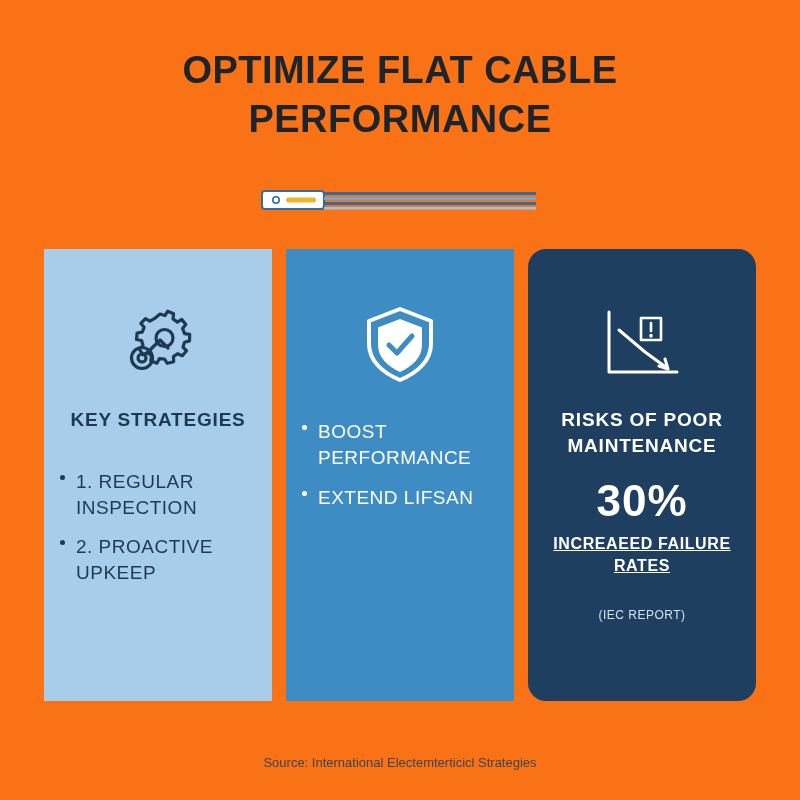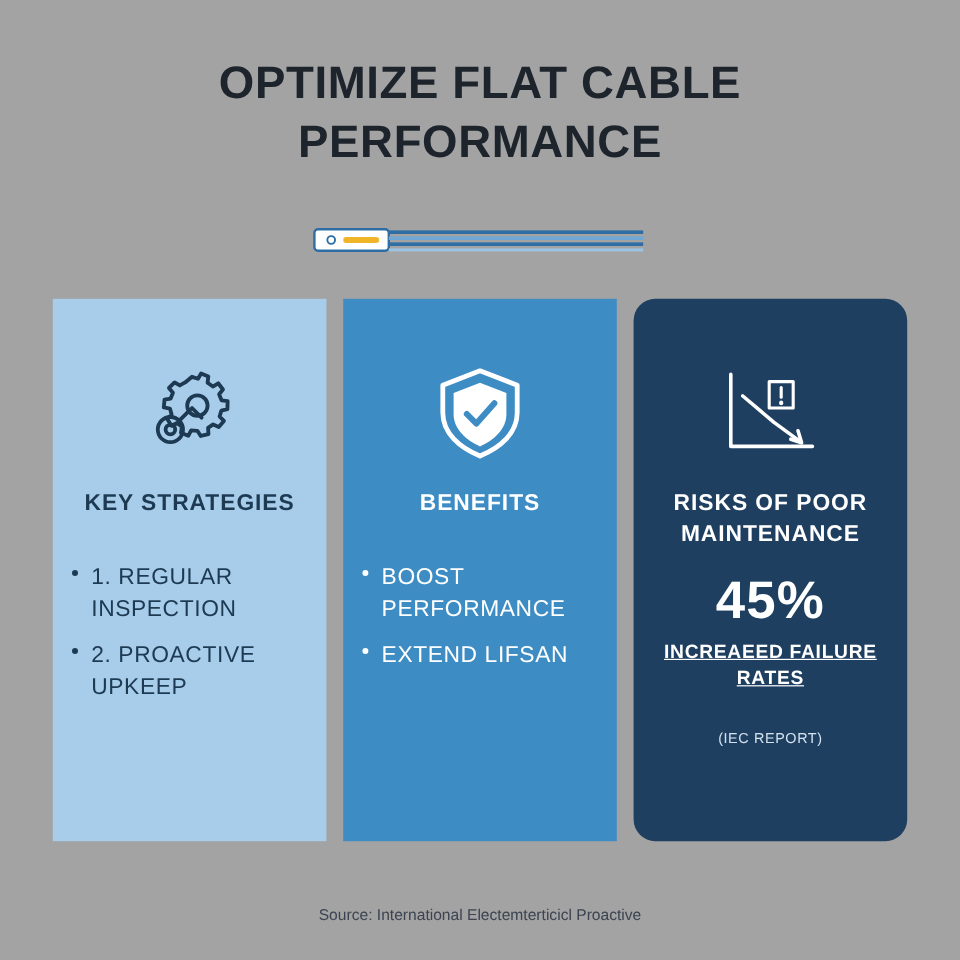--- a/index.html
+++ b/index.html
@@ -10,21 +10,21 @@
     width: 800px;
     height: 800px;
     background: #ffffff;
     font-family: "Liberation Sans", sans-serif;
     overflow: hidden;
   }
   .poster {
     position: relative;
     width: 800px;
     height: 800px;
-    background: #a3a3a3;
+    background: #f97316;
     display: flex;
     flex-direction: column;
     align-items: center;
   }
   .title {
     margin-top: 46px;
     width: 640px;
     text-align: center;
     font-size: 38px;
     line-height: 1.28;
@@ -190,21 +190,20 @@
     </div>
 
     <div class="card card-2">
       <div class="card-icon">
         <svg width="78" height="80" viewBox="0 0 78 80" aria-hidden="true">
           <path d="M39 5 L70 17 V40 C70 57 56 69 39 76 C22 69 8 57 8 40 V17 Z" fill="none" stroke="#ffffff" stroke-width="4" stroke-linejoin="round"></path>
           <path d="M39 15 L61 23.5 V41 C61 53.5 51 62.5 39 68 C27 62.5 17 53.5 17 41 V23.5 Z" fill="#ffffff"></path>
           <path d="M28 41 L36 49 L51 32" fill="none" stroke="#3d8dc4" stroke-width="5" stroke-linecap="round" stroke-linejoin="round"></path>
         </svg>
       </div>
-      <div class="card-title">Benefits</div>
       <ul class="bullets">
         <li>Boost Performance</li>
         <li>Extend Lifsan</li>
       </ul>
     </div>
 
     <div class="card card-3">
       <div class="card-icon">
         <svg width="86" height="76" viewBox="0 0 86 76" aria-hidden="true">
           <g fill="none" stroke="#ffffff" stroke-width="3" stroke-linecap="round" stroke-linejoin="round">
@@ -212,22 +211,22 @@
             <path d="M20 24 L46 46 L68 62"></path>
             <path d="M60 60 L69 63 L66 53"></path>
             <path d="M42 12 L62 12 L62 34 L42 34 Z" stroke-width="2.6"></path>
             <path d="M52 17 V25" stroke-width="2.6"></path>
             <path d="M52 29.5 V30" stroke-width="3.4"></path>
           </g>
         </svg>
       </div>
       <div class="card-title">Risks of Poor Maintenance</div>
       <div class="stat-block">
-        <div class="stat-value">45%</div>
+        <div class="stat-value">30%</div>
         <div class="stat-label">Increaeed Failure Rates</div>
         <div class="stat-source">(IEC Report)</div>
       </div>
     </div>
 
   </div>
 
-  <div class="footer">Source: International Electemterticicl Proactive</div>
+  <div class="footer">Source: International Electemterticicl Strategies</div>
 </div>
 
 </body></html>

